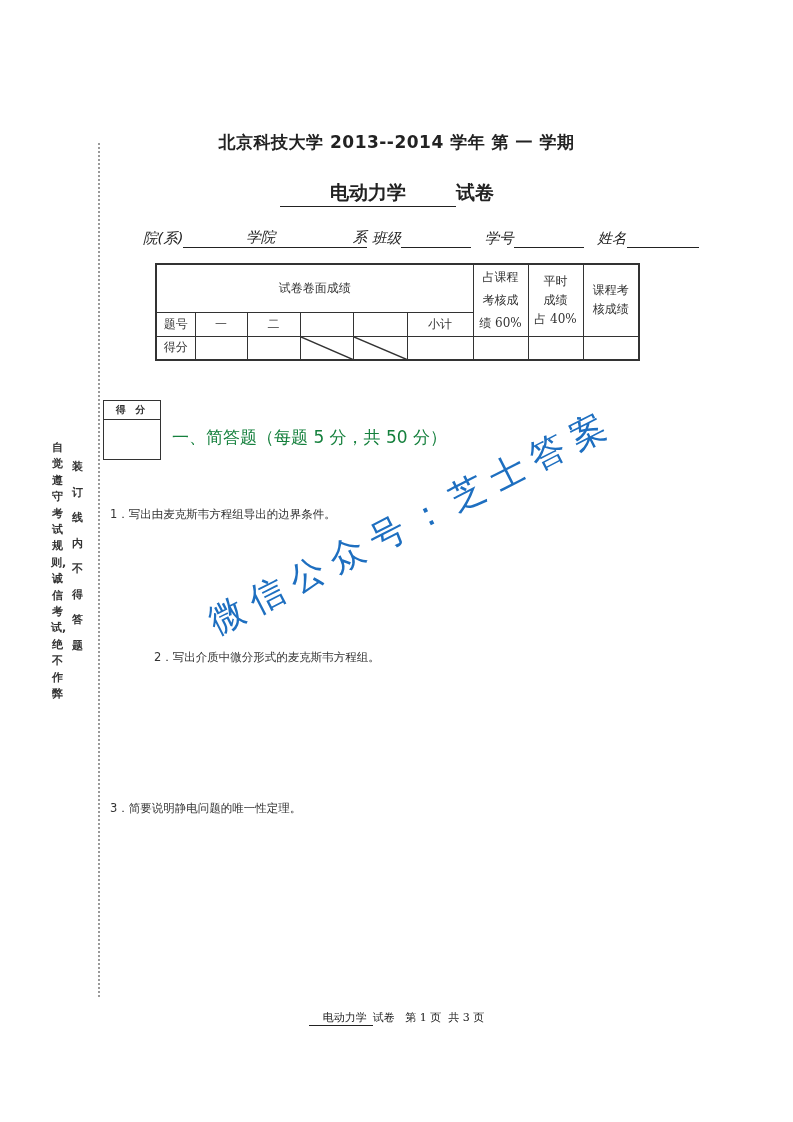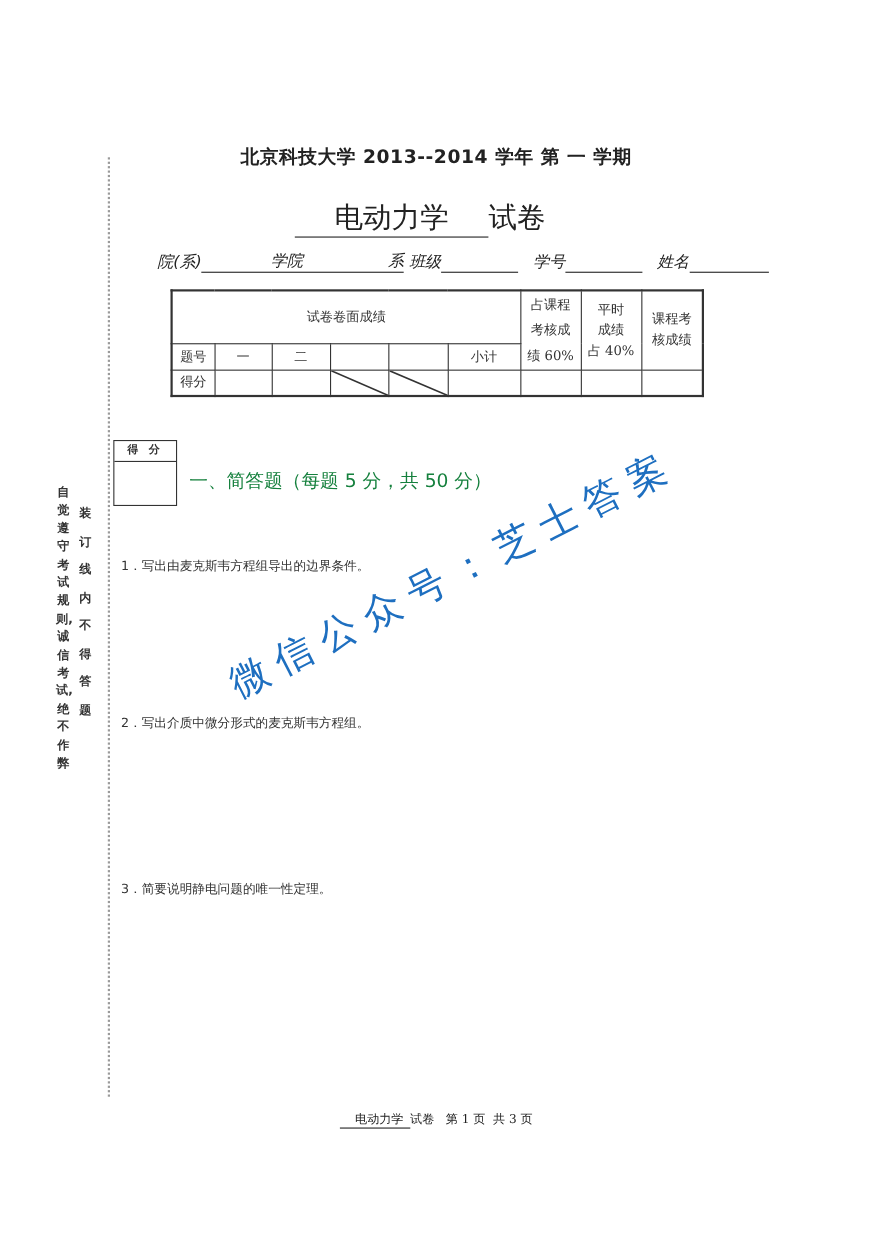--- a/index.html
+++ b/index.html
@@ -4,21 +4,21 @@
 <style>
   html, body { margin:0; padding:0; background:#ffffff; }
   body { width:793px; height:1122px; position:relative; overflow:hidden;
          font-family:"DejaVu Sans","Liberation Sans",sans-serif; color:#222; }
   .binding-line { position:absolute; left:98px; top:143px; width:0; height:854px;
                   border-left:2px dotted #9a9a9a; }
   .vert { position:absolute; font-size:11px; line-height:16.4px; width:12px; text-align:right;
           word-break:break-all; color:#333; font-weight:bold; }
   .title { position:absolute; left:0; width:793px; top:131px; text-align:center;
            font-size:17px; font-weight:bold; letter-spacing:0.5px; color:#222; }
-  .subtitle { position:absolute; top:180px; left:268px; font-size:26px; font-weight:normal; color:#222; }
+  .subtitle { position:absolute; top:180px; left:280px; font-size:19px; font-weight:bold; color:#222; }
   .subtitle .blank { display:inline-block; width:176px; border-bottom:1.5px solid #222; text-align:center; }
   .info { position:absolute; top:229px; left:143px; font-size:14.5px; color:#222; white-space:nowrap;font-style:italic; }
   .info .u { display:inline-block; border-bottom:1px solid #222; height:16px; vertical-align:bottom; }
   table.score { position:absolute; left:155px; top:263px; border-collapse:collapse;
                 font-family:"DejaVu Serif","Liberation Serif",serif; font-size:12px; color:#333; }
   table.score td { border:1px solid #333; padding:0; text-align:center; vertical-align:middle; }
   table.score { border:2px solid #333;padding-left:12px; }
   .diag { position:relative; }
   .diag svg { position:absolute; left:0; top:0; width:100%; height:100%; }
   .section-box { position:absolute; left:103px; top:400px; width:56px; height:58px; border:1.5px solid #333; }
@@ -113,20 +113,20 @@
 </tbody>
   </table>
 
 <div class="section-box">
   <div class="hdr">得 分</div>
   <div style="height:39px;"></div>
 </div>
 <div class="section-title">一、简答题（每题 5 分，共 50 分）</div>
 
 <div class="q" style="top:507px;">1．写出由麦克斯韦方程组导出的边界条件。</div>
-<div class="q" style="top:650px;">2．写出介质中微分形式的麦克斯韦方程组。</div>
+<div class="q" style="top:650px;margin-left:44px;">2．写出介质中微分形式的麦克斯韦方程组。</div>
 <div class="q" style="top:801px;">3．简要说明静电问题的唯一性定理。</div>
 
 <div class="watermark" style="top:598px; left:222px;">微信公众号：芝士答案</div>
 
 <div class="footer">
   <span class="u">电动力学</span><span style="white-space:pre;text-align:right;">试卷   第 1 页  共 3 页</span>
 </div>
 
 </body></html>

